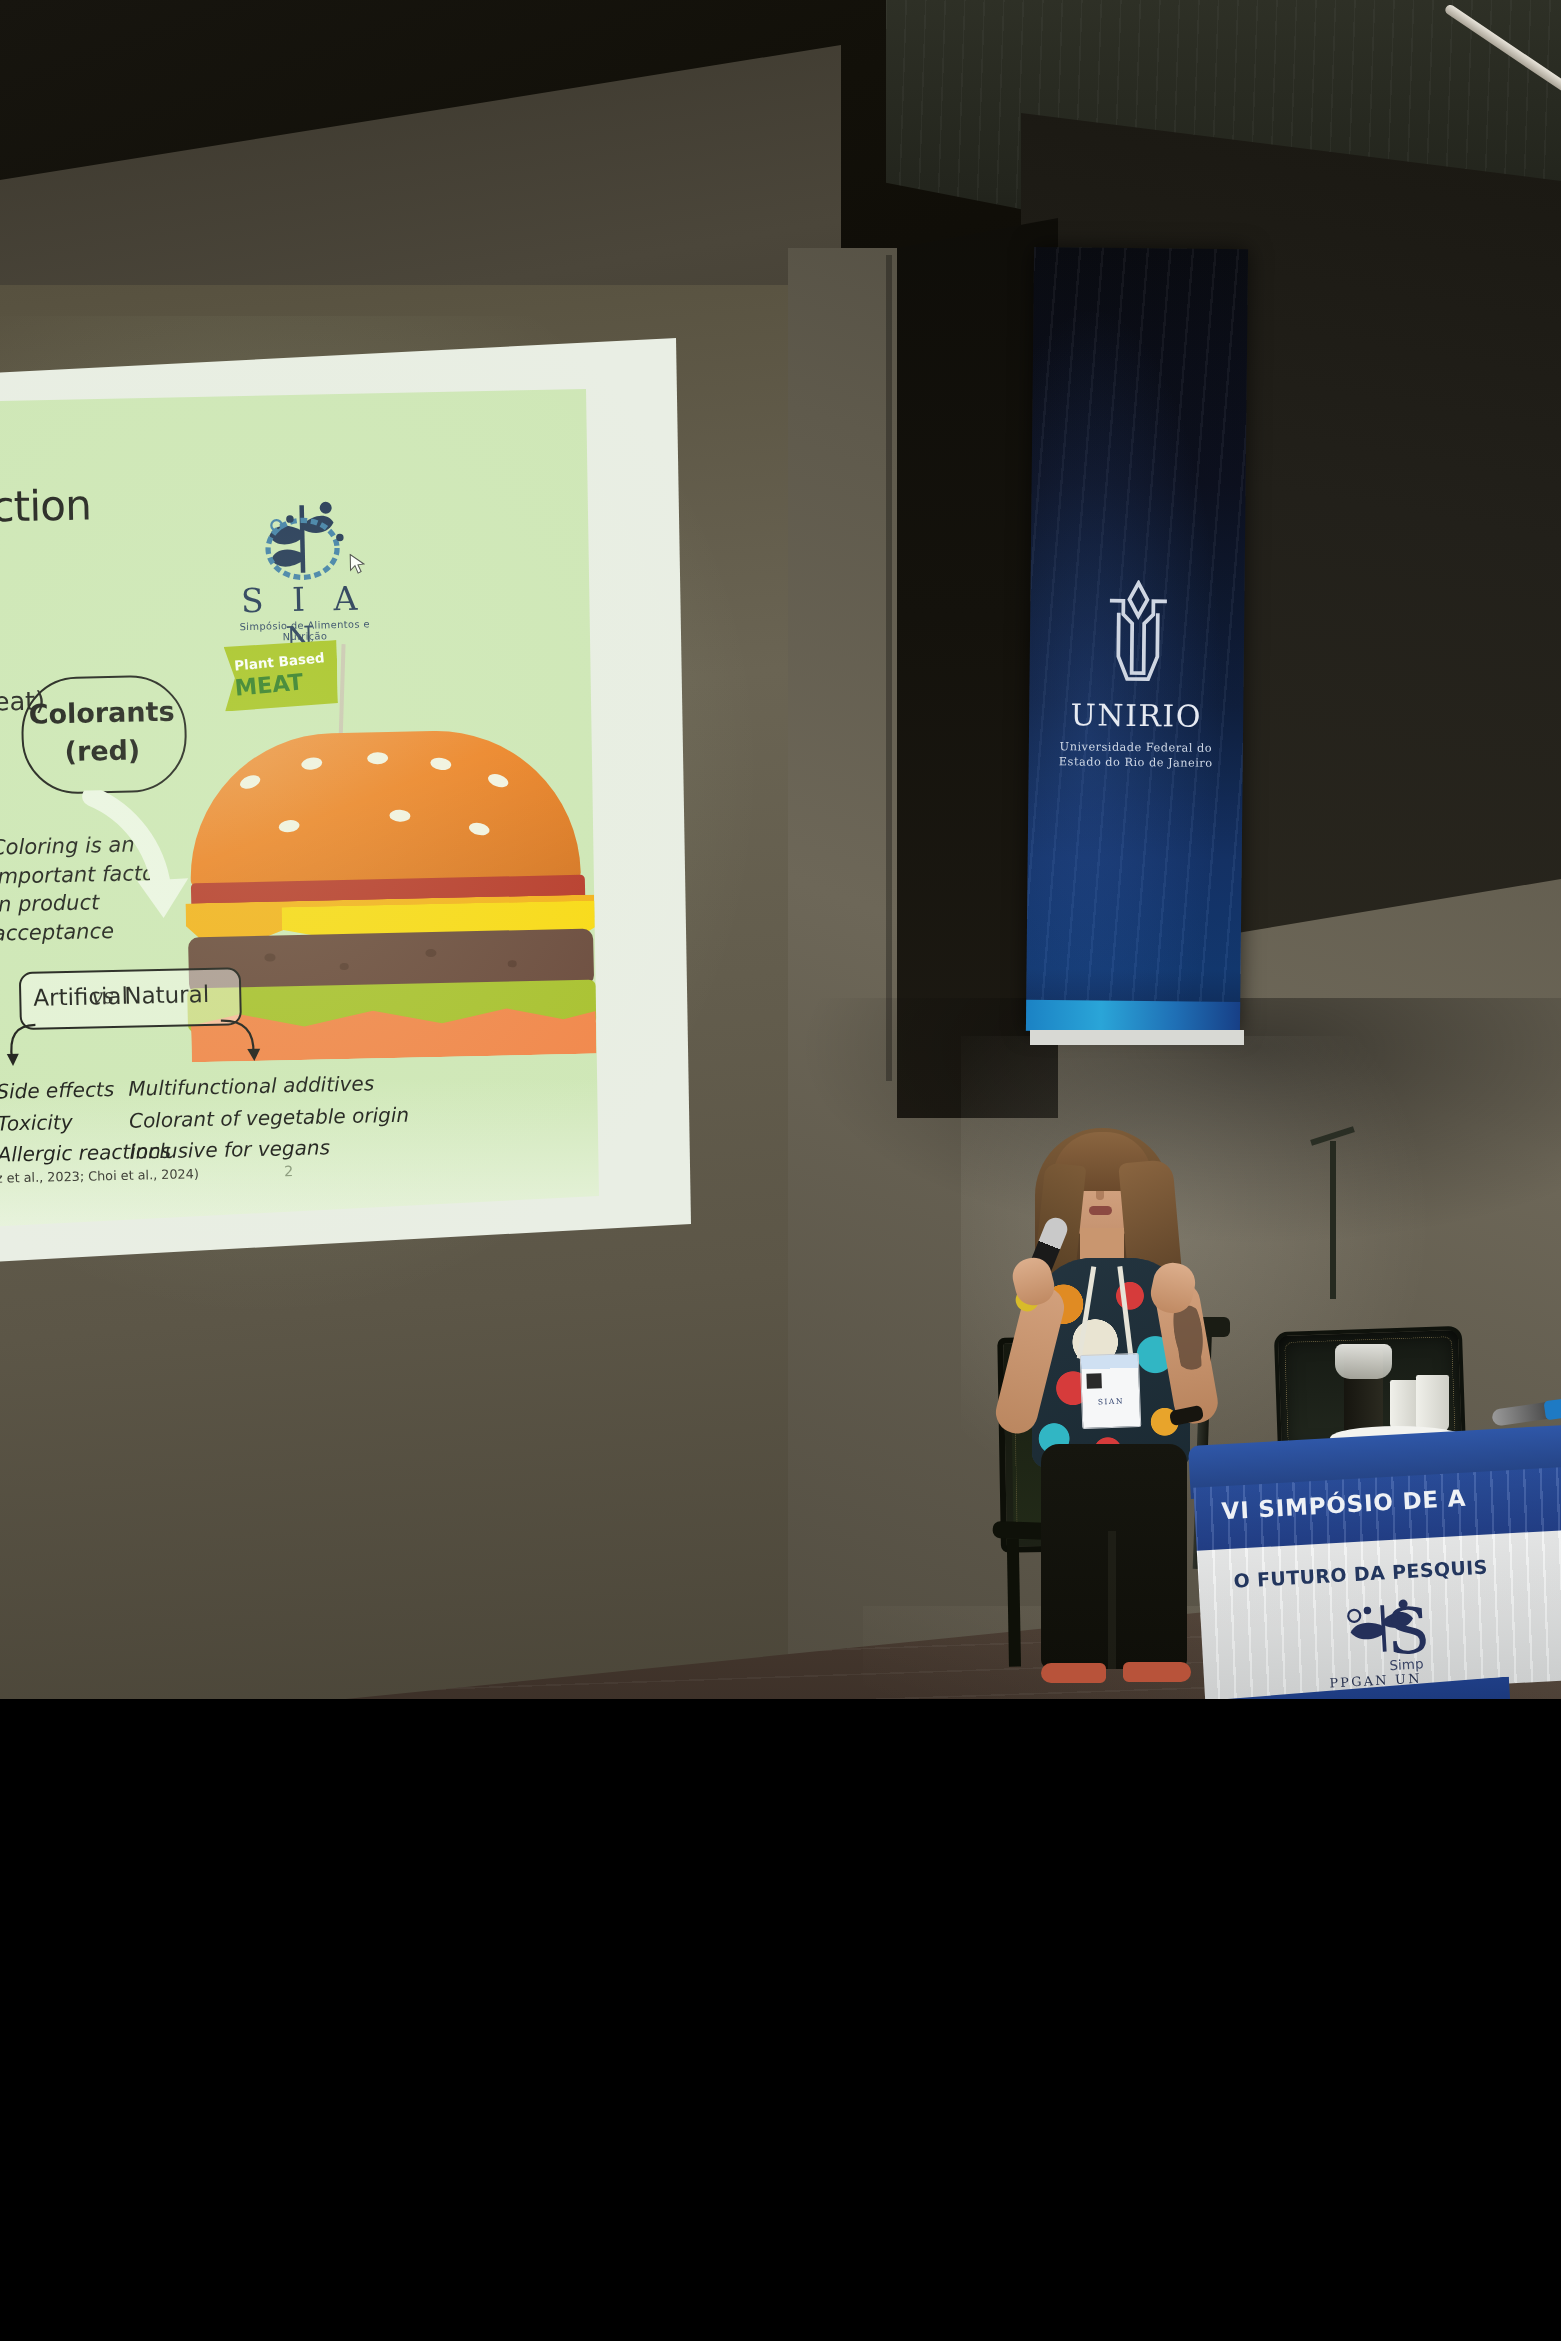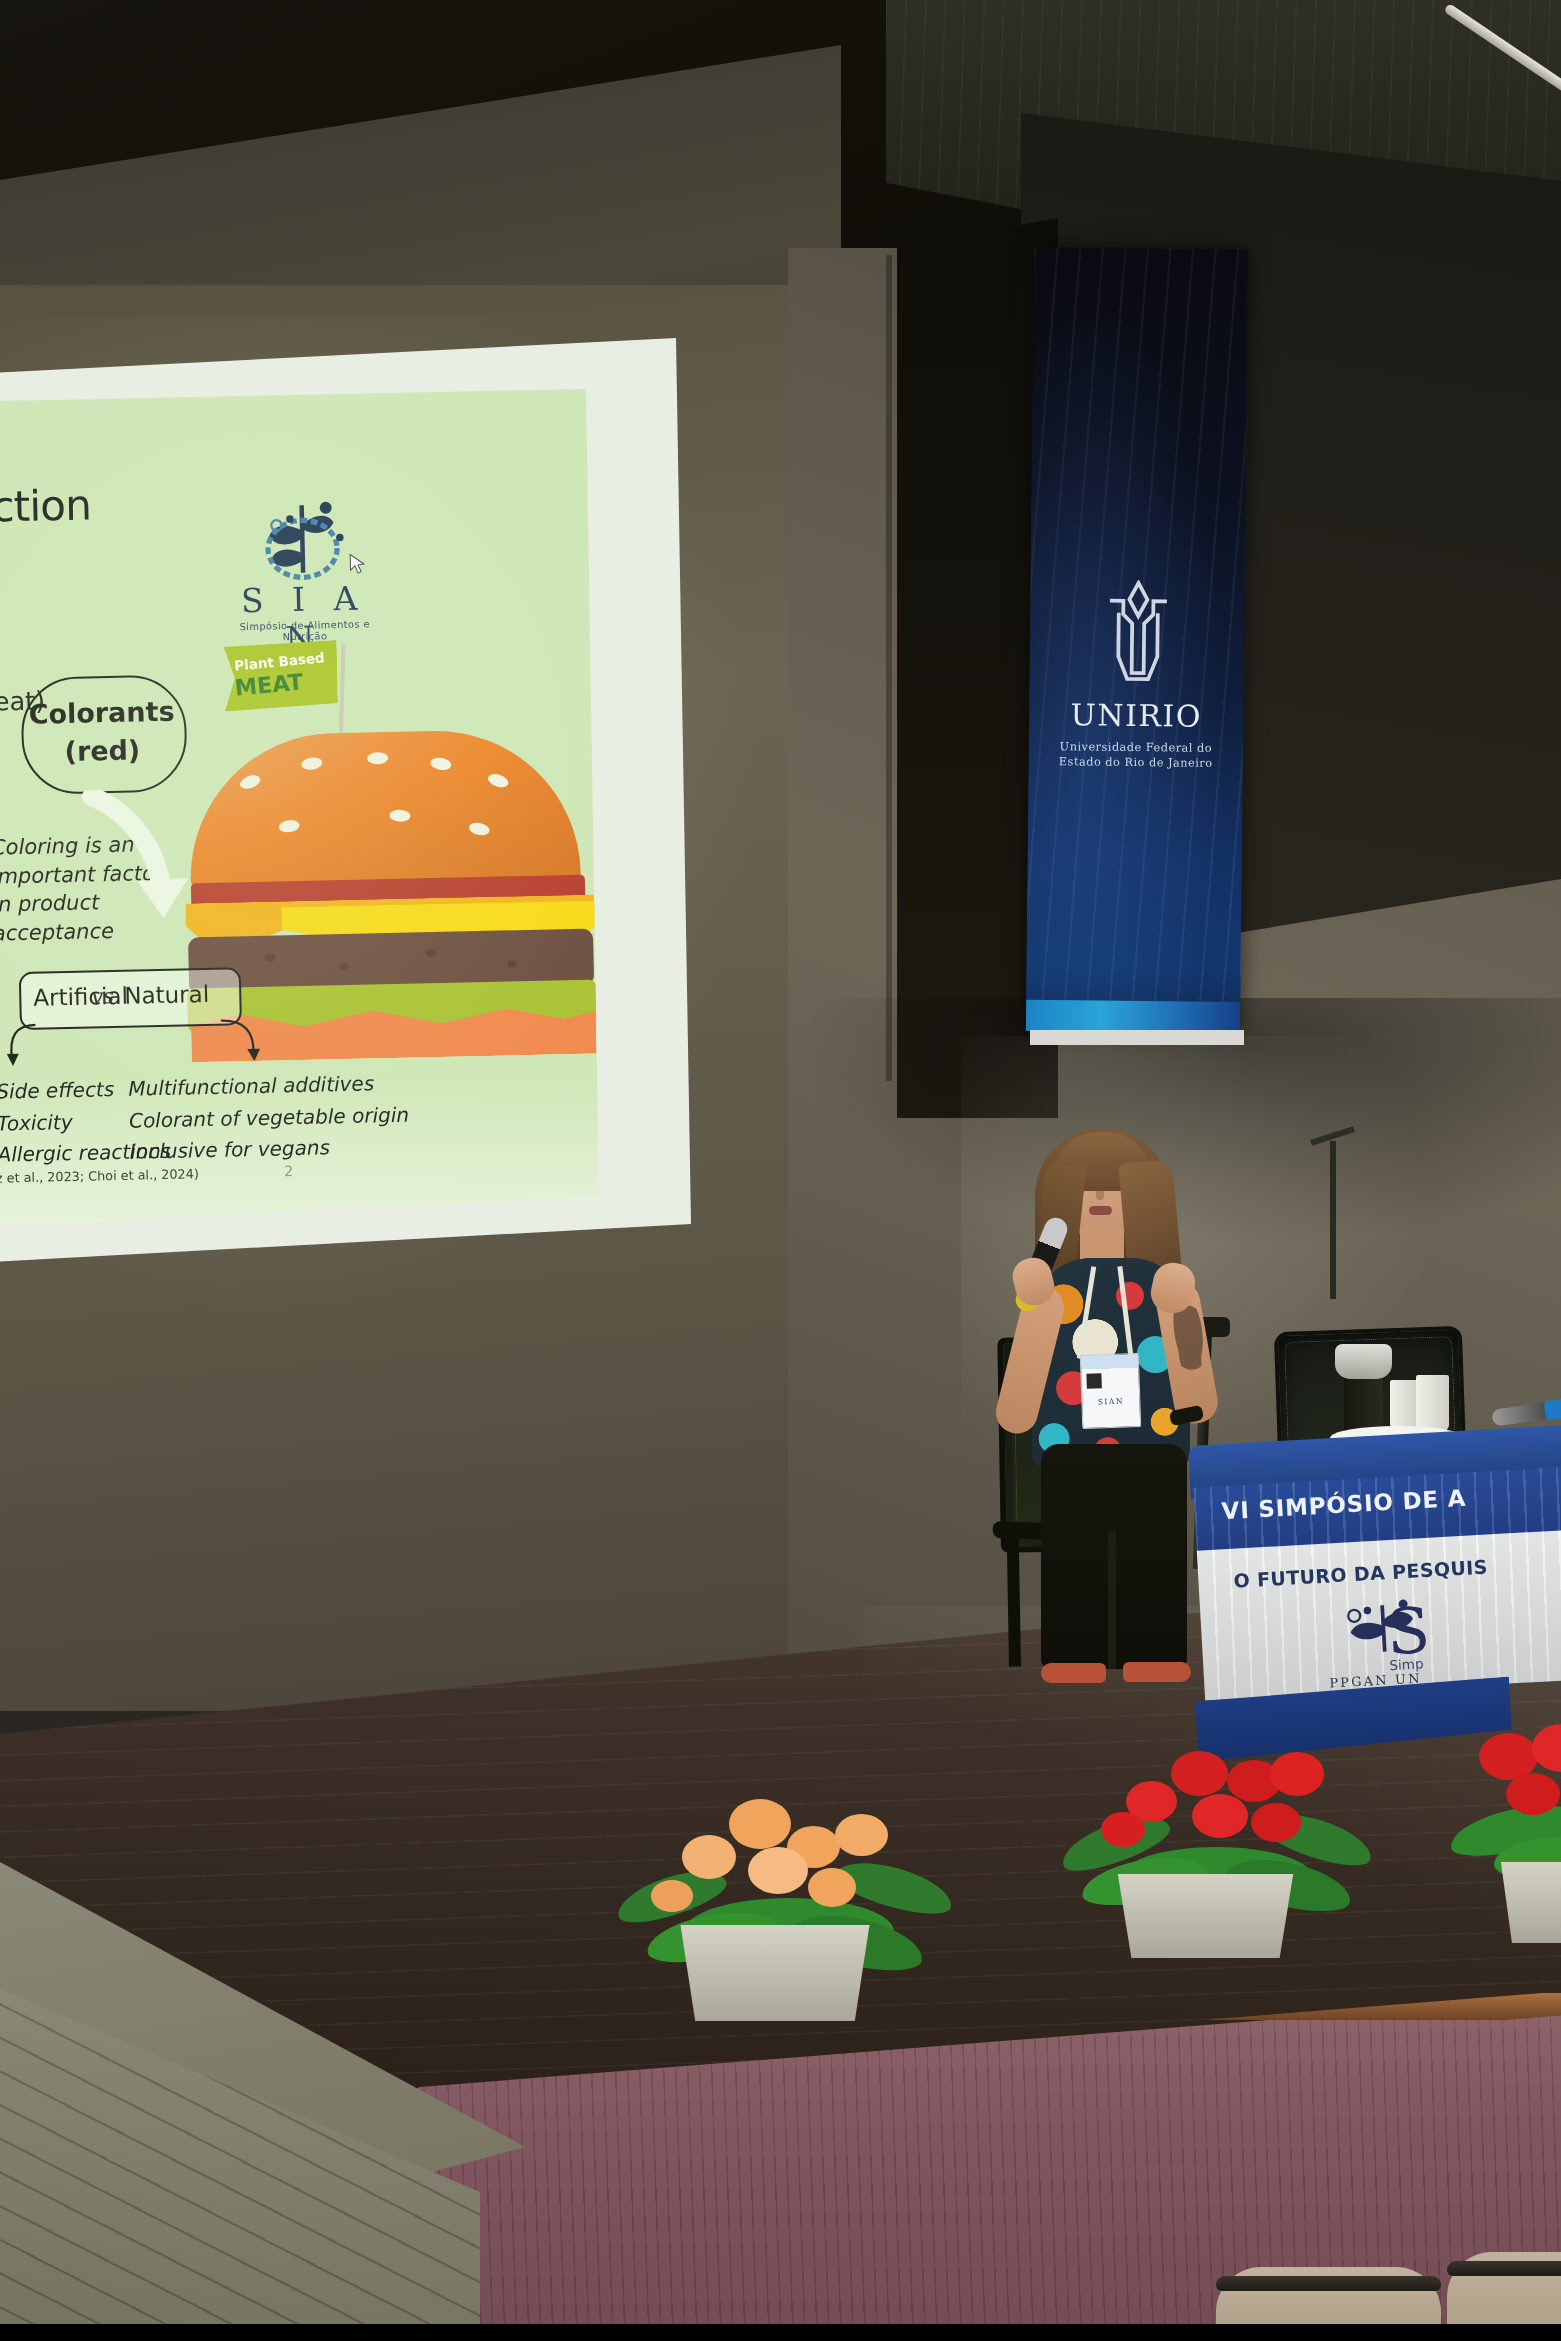--- a/index.html
+++ b/index.html
@@ -1,17 +1,17 @@
 <!DOCTYPE html>
 <html style="font-size:12px"><head>
 <meta charset="utf-8">
 <style>
   html,body{margin:0;padding:0;background:#000;}
   body{font-family:"Liberation Sans",sans-serif;}
-  #stage{position:relative;width:1561px;height:2324px;overflow:hidden;background:#2a2722;}
+  #stage{position:relative;width:1561px;height:1699px;overflow:hidden;background:#2a2722;}
 
   
   .ceiling-dark{position:absolute;left:0;top:0;width:1561px;height:390px;
     background:linear-gradient(160deg,#17150f 0%,#121009 40%,#0c0a06 100%);}
   .curtain-top{position:absolute;left:886px;top:0;width:676px;height:315px;
     background:linear-gradient(180deg,#2e3026 0%,#23251d 60%,#141510 100%);
     clip-path:polygon(0 0,100% 0,100% 100%,0 58%);}
   .curtain-streaks{position:absolute;left:886px;top:0;width:676px;height:315px;
     background:repeating-linear-gradient(92deg,rgba(255,255,255,.035) 0 1.5px,rgba(0,0,0,0) 1.5px 19.5px);
     clip-path:polygon(0 0,100% 0,100% 100%,0 58%);}

